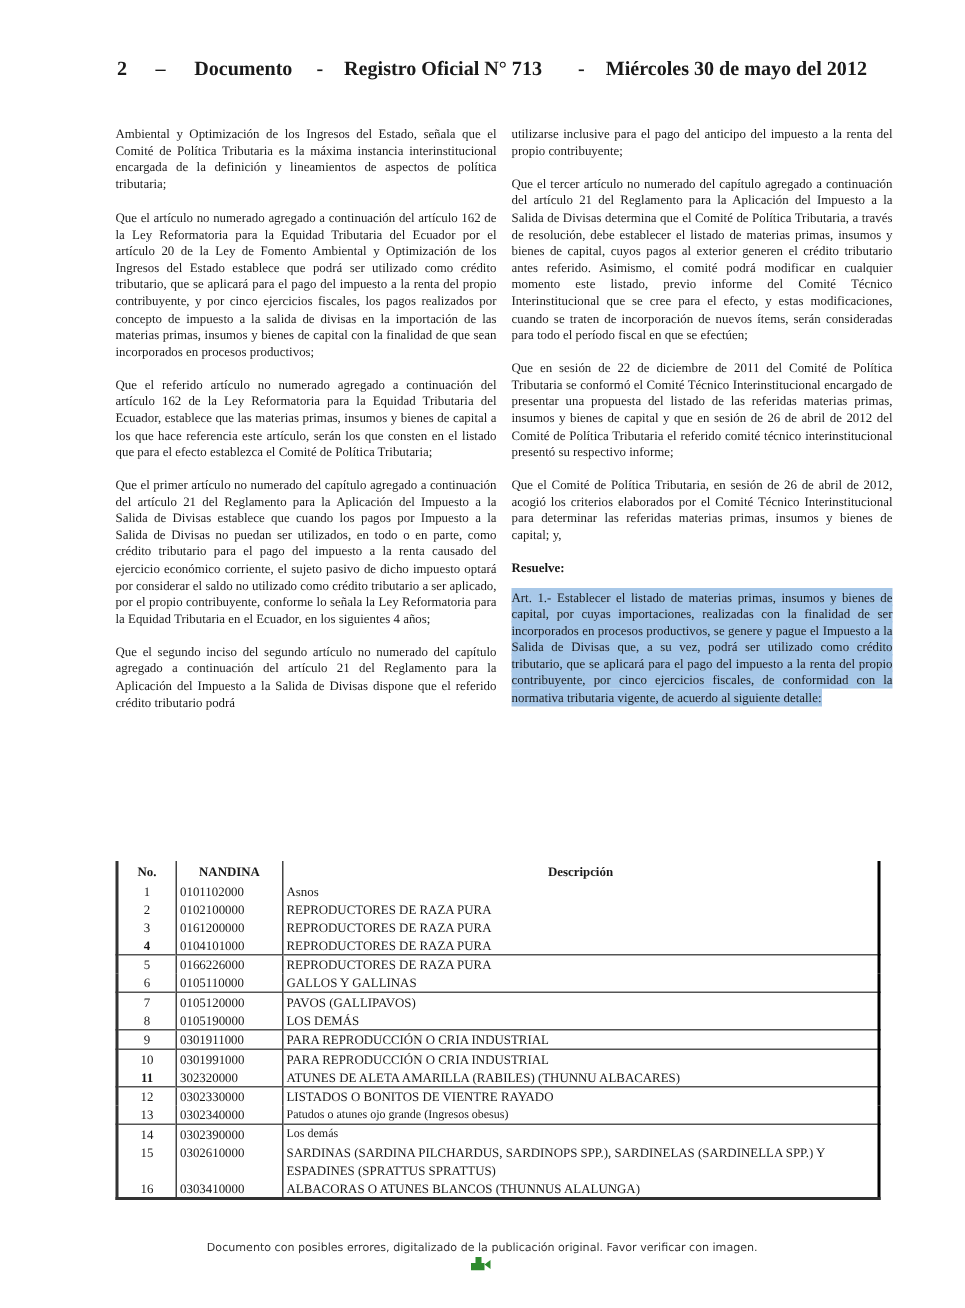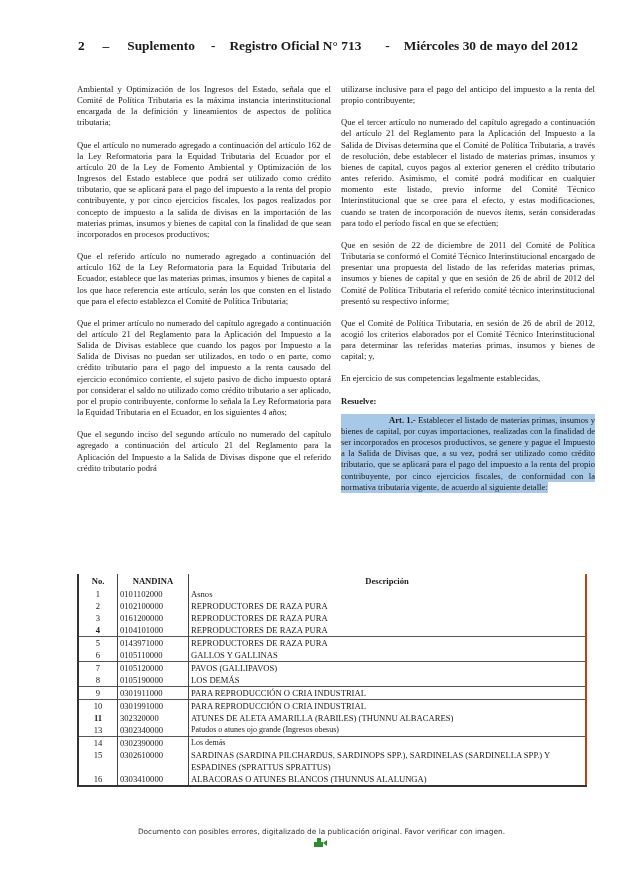--- a/index.html
+++ b/index.html
@@ -10,62 +10,61 @@
   .hdr-dash1 { width:30px; }
   .hdr-supl { margin-right:16px; }
   .hdr-sep { margin-right:14px; }
   .hdr-reg { margin-right:24px; }
   .col { position:absolute; top:84px; width:254px; font-size:8.6px; line-height:11.15px; text-align:justify; }
   .col-left { left:77px; }
   .col-right { left:341px; }
   .col p { margin:0 0 11px 0; }
   .resuelve { text-align:left; font-weight:bold; margin:0 0 8px 0 !important; }
   .highlight { background:#a8c8e8; padding:1px 0; }
-  .highlight b { font-weight:bold;margin-left:48px; }
-  table.nandina { position:absolute; top:574px; left:77px; width:510px; border-collapse:collapse; font-size:8.6px; line-height:12px; border-left:2px solid #333; border-right:2px solid #c2410c; border-bottom:2px solid #333; }
+  .highlight b { font-weight:normal; }
+  table.nandina { position:absolute; top:574px; left:77px; width:510px; border-collapse:collapse; font-size:8.6px; line-height:12px; border-left:2px solid #333; border-right:2px solid #000000; border-bottom:2px solid #333; }
   table.nandina th { font-weight:bold; text-align:center; padding:1px 2px; height:12px; }
   table.nandina td { padding:0 2px; vertical-align:top; }
   table.nandina td.no { width:34px; text-align:center; }
   table.nandina td.code { width:66px; border-left:1px solid #444; }
   table.nandina td.desc { border-left:1px solid #444; }
   table.nandina th.th-code { border-left:1px solid #444; }
   table.nandina th.th-desc { border-left:1px solid #444; }
   tr.bt td { border-top:1px solid #555; }
   .footer { position:absolute; top:826px; left:0; width:643px; text-align:center; font-family:"DejaVu Sans", sans-serif; font-size:7.4px; line-height:12px; }
   .footer-line1 { color:#333; }
   .footer-line2 { color:#3aa63a; }
   .print-icon { display:inline-block; width:14px; height:9px; vertical-align:-1px; margin-right:2px; }
 </style>
 </head>
 <body>
 
 <div class="header">
   <span class="hdr-page">2</span>
   <span class="hdr-dash1">–</span>
-  <span class="hdr-supl">Suplemento</span>
+  <span class="hdr-supl">Documento</span>
   <span class="hdr-sep">-</span>
   <span class="hdr-reg">Registro Oficial N° 713</span>
   <span class="hdr-sep">-</span>
   <span>Miércoles 30 de mayo del 2012</span>
 </div>
 
 <div class="col col-left">
   <p>Ambiental y Optimización de los Ingresos del Estado, señala que el Comité de Política Tributaria es la máxima instancia interinstitucional encargada de la definición y lineamientos de aspectos de política tributaria;</p>
   <p>Que el artículo no numerado agregado a continuación del artículo 162 de la Ley Reformatoria para la Equidad Tributaria del Ecuador por el artículo 20 de la Ley de Fomento Ambiental y Optimización de los Ingresos del Estado establece que podrá ser utilizado como crédito tributario, que se aplicará para el pago del impuesto a la renta del propio contribuyente, y por cinco ejercicios fiscales, los pagos realizados por concepto de impuesto a la salida de divisas en la importación de las materias primas, insumos y bienes de capital con la finalidad de que sean incorporados en procesos productivos;</p>
   <p>Que el referido artículo no numerado agregado a continuación del artículo 162 de la Ley Reformatoria para la Equidad Tributaria del Ecuador, establece que las materias primas, insumos y bienes de capital a los que hace referencia este artículo, serán los que consten en el listado que para el efecto establezca el Comité de Política Tributaria;</p>
   <p>Que el primer artículo no numerado del capítulo agregado a continuación del artículo 21 del Reglamento para la Aplicación del Impuesto a la Salida de Divisas establece que cuando los pagos por Impuesto a la Salida de Divisas no puedan ser utilizados, en todo o en parte, como crédito tributario para el pago del impuesto a la renta causado del ejercicio económico corriente, el sujeto pasivo de dicho impuesto optará por considerar el saldo no utilizado como crédito tributario a ser aplicado, por el propio contribuyente, conforme lo señala la Ley Reformatoria para la Equidad Tributaria en el Ecuador, en los siguientes 4 años;</p>
   <p>Que el segundo inciso del segundo artículo no numerado del capítulo agregado a continuación del artículo 21 del Reglamento para la Aplicación del Impuesto a la Salida de Divisas dispone  que el referido crédito tributario podrá</p>
 </div>
 
 <div class="col col-right">
   <p>utilizarse inclusive para el pago del anticipo del impuesto a la renta del propio contribuyente;</p>
   <p>Que el tercer artículo no numerado del capítulo agregado a continuación del artículo 21 del Reglamento para la Aplicación del Impuesto a la Salida de Divisas determina que el Comité de Política Tributaria, a través de resolución, debe establecer el listado de materias primas, insumos y bienes de capital, cuyos pagos al exterior generen el crédito tributario antes referido. Asimismo, el comité podrá modificar en cualquier momento este listado, previo informe del Comité Técnico Interinstitucional que se cree para el efecto, y estas modificaciones, cuando se traten de incorporación de nuevos ítems, serán consideradas para todo el período fiscal en que se efectúen;</p>
   <p>Que en sesión de 22 de diciembre de 2011 del Comité de Política Tributaria se conformó el Comité Técnico Interinstitucional encargado de presentar una propuesta del listado de las referidas materias primas, insumos y bienes de capital y que en sesión de 26 de abril de 2012 del Comité de Política Tributaria el referido comité técnico interinstitucional presentó su respectivo informe;</p>
   <p>Que el Comité de Política Tributaria, en sesión de 26 de abril de 2012, acogió los criterios elaborados por el Comité Técnico Interinstitucional para determinar las referidas materias primas, insumos y bienes de capital; y,</p>
-  <p>En ejercicio de sus competencias legalmente establecidas,</p>
   <p class="resuelve">Resuelve:</p>
   <p><span class="highlight"><b>Art. 1.-</b><span> Establecer el listado de materias primas, insumos y bienes de capital, por cuyas importaciones, realizadas con la finalidad de ser incorporados en procesos productivos, se genere y pague el Impuesto a la Salida de Divisas que, a su vez, podrá ser utilizado como crédito tributario, que se aplicará para el pago del impuesto a la renta del propio contribuyente, por cinco ejercicios fiscales, de conformidad con la normativa tributaria vigente, de acuerdo al siguiente detalle:</span></span></p>
 </div>
 
 <table class="nandina">
   <thead>
     <tr>
       <th>No.</th>
       <th class="th-code">NANDINA</th>
       <th class="th-desc">Descripción</th>
@@ -87,21 +86,21 @@
         <td class="code">0161200000</td>
         <td class="desc">REPRODUCTORES DE RAZA PURA</td>
       </tr>
     <tr>
         <td class="no" style="font-weight:bold">4</td>
         <td class="code">0104101000</td>
         <td class="desc">REPRODUCTORES DE RAZA PURA</td>
       </tr>
     <tr class="bt">
         <td class="no">5</td>
-        <td class="code">0143971000</td>
+        <td class="code">0166226000</td>
         <td class="desc">REPRODUCTORES DE RAZA PURA</td>
       </tr>
     <tr>
         <td class="no">6</td>
         <td class="code">0105110000</td>
         <td class="desc">GALLOS Y GALLINAS</td>
       </tr>
     <tr class="bt">
         <td class="no">7</td>
         <td class="code">0105120000</td>
@@ -119,20 +118,25 @@
       </tr>
     <tr class="bt">
         <td class="no">10</td>
         <td class="code">0301991000</td>
         <td class="desc">PARA REPRODUCCIÓN O CRIA INDUSTRIAL</td>
       </tr>
     <tr>
         <td class="no" style="font-weight:bold">11</td>
         <td class="code">302320000</td>
         <td class="desc">ATUNES DE ALETA AMARILLA (RABILES) (THUNNU ALBACARES)</td>
+      </tr>
+    <tr class="bt">
+        <td class="no">12</td>
+        <td class="code">0302330000</td>
+        <td class="desc">LISTADOS O BONITOS DE VIENTRE RAYADO</td>
       </tr>
     <tr>
         <td class="no">13</td>
         <td class="code">0302340000</td>
         <td class="desc" style="font-size:8px">Patudos o atunes ojo grande (Ingresos obesus)</td>
       </tr>
     <tr class="bt">
         <td class="no">14</td>
         <td class="code">0302390000</td>
         <td class="desc" style="font-size:8px">Los demás</td>

